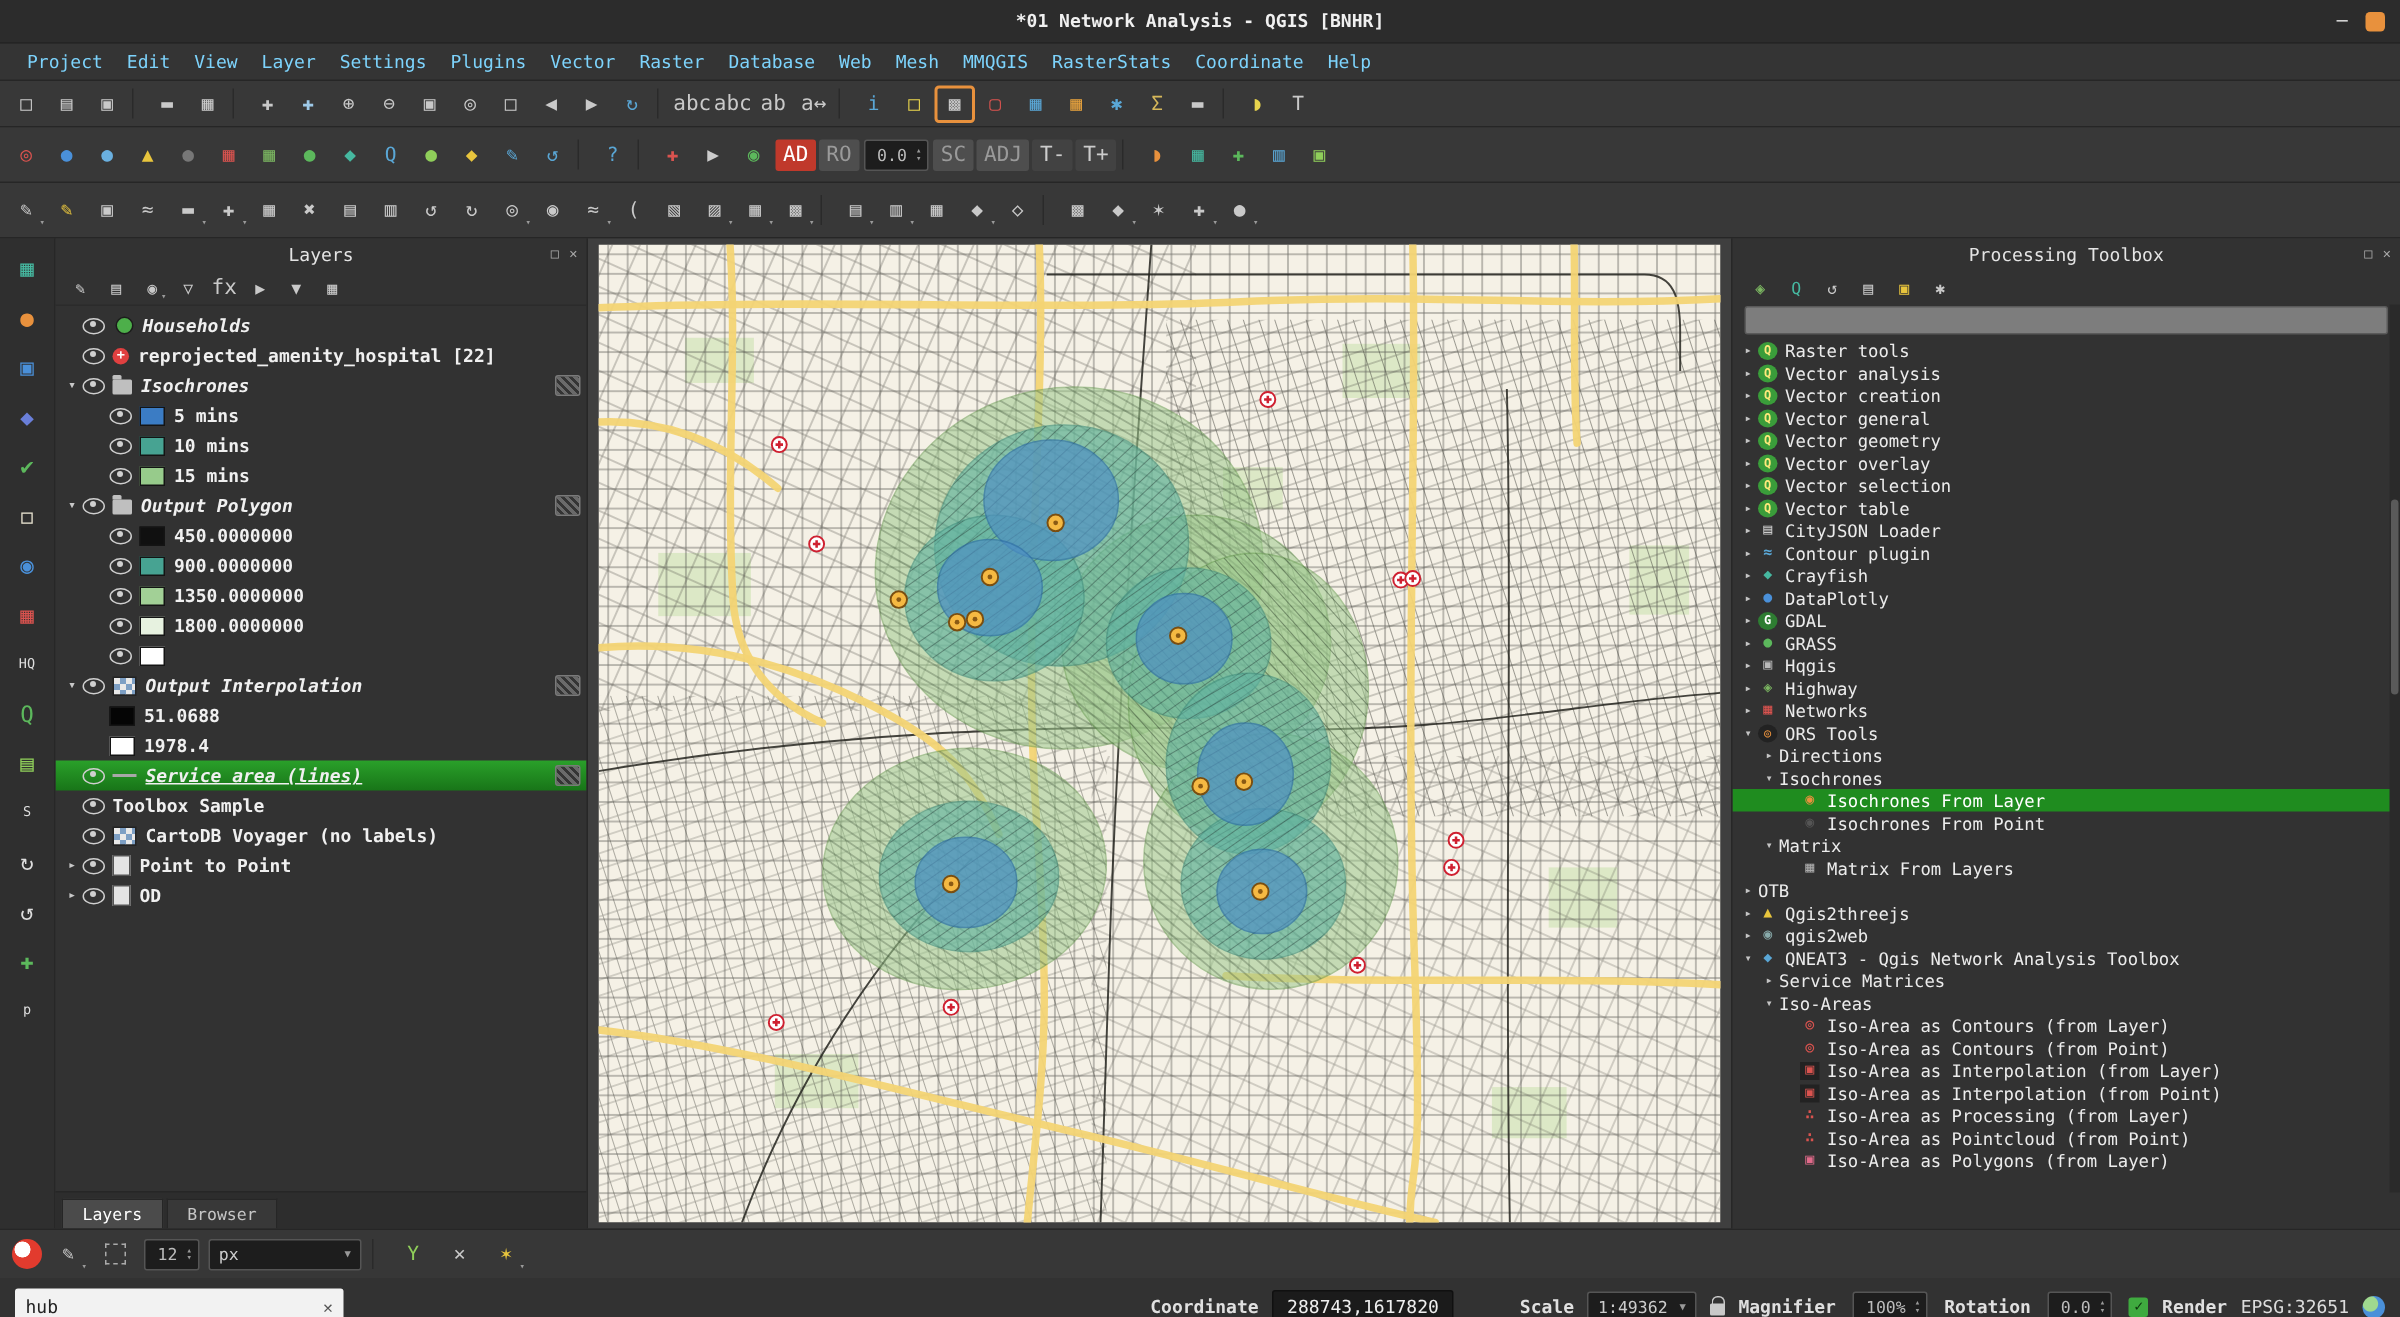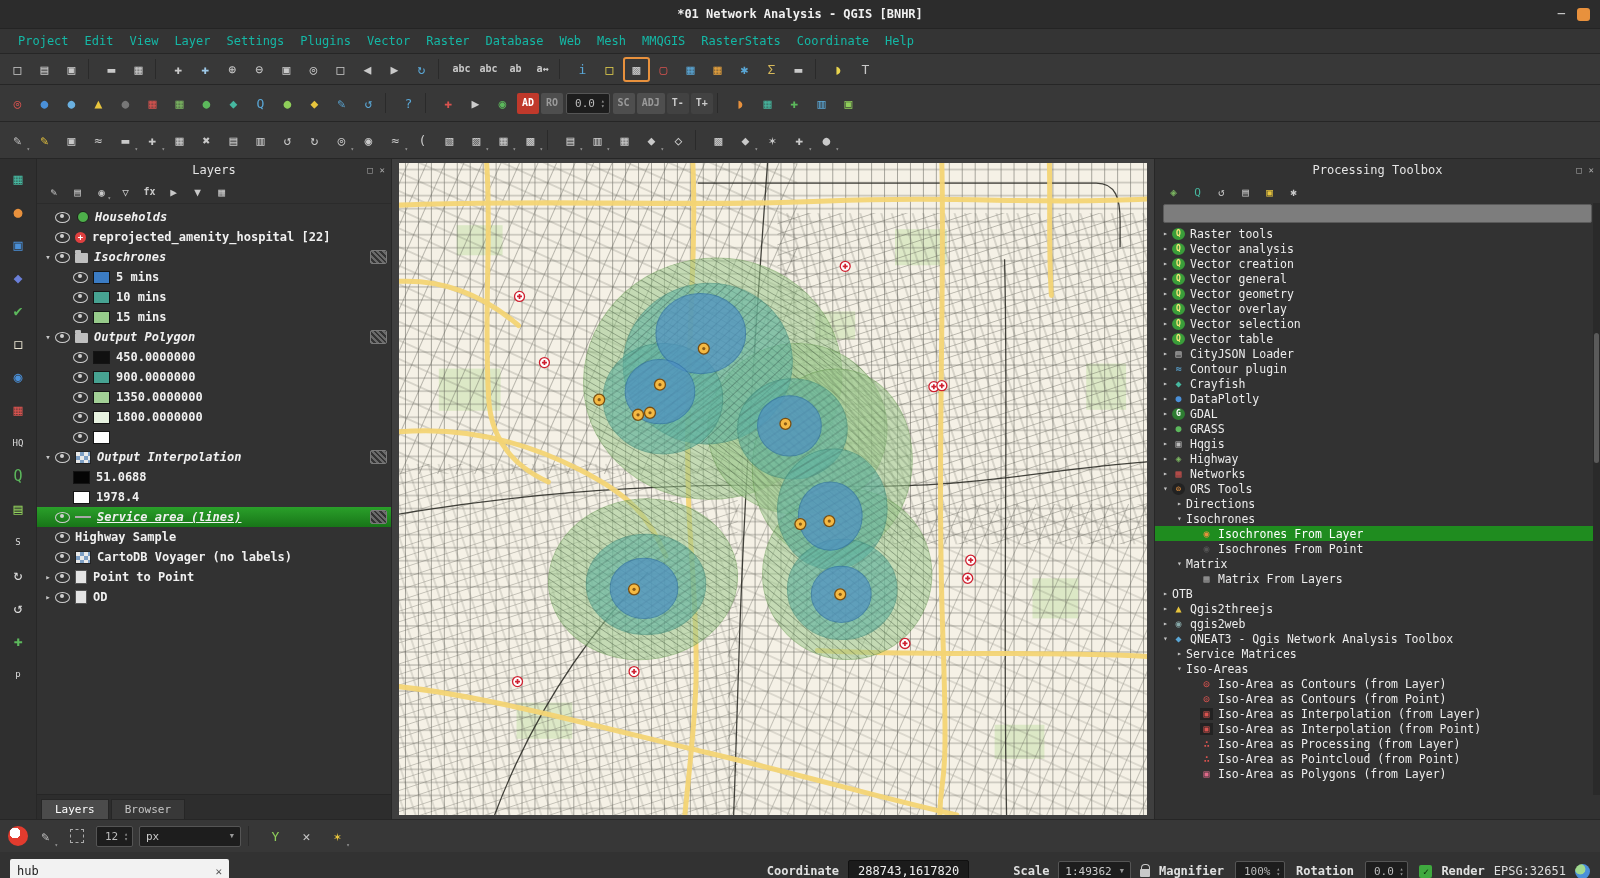--- a/index.html
+++ b/index.html
@@ -7,29 +7,29 @@
        font-family:"DejaVu Sans Mono",monospace;font-size:12px;overflow:hidden;
        display:flex;flex-direction:column}
   
   .titlebar{height:28px;flex:none;background:#2c2c2c;display:flex;align-items:center;justify-content:center;
             position:relative;font-weight:bold;color:#f0f0f0;border-bottom:1px solid #242424}
   .win-controls{position:absolute;right:10px;display:flex;gap:12px;align-items:center}
   .win-min{color:#ddd;font-size:12px}
   .win-close{width:13px;height:13px;background:#e8913d;border-radius:3px}
   .menubar{height:24px;flex:none;background:#343434;display:flex;align-items:center;padding-left:10px;
            border-bottom:1px solid #262626}
-  .menu-item{padding:2px 8px;color:#14b8a6;white-space:nowrap}
+  .menu-item{padding:2px 8px;color:#7dd3fc;white-space:nowrap}
   
   .toolbar{flex:none;display:flex;align-items:center;background:#383838;border-bottom:1px solid #262626;
            padding:1px 4px;overflow:hidden}
   .tb1{height:28px}.tb2{height:34px}.tb3{height:34px}
   .tbtn{width:25px;height:23px;flex:none;display:flex;align-items:center;justify-content:center;
         color:#c9c9c9;border-radius:2px;position:relative;margin:0 1px}
   .tbtn .glyph{font-size:13px;line-height:1}
-  .tbtn .glyph.txt{font-size:10px;font-weight:bold;letter-spacing:0}
+  .tbtn .glyph.txt{font-size:14px;font-weight:normal;letter-spacing:0}
   .tbtn.badge-btn{width:auto;padding:2px 5px;height:17px}
   .tbtn.act{outline:2px solid #e8913d;outline-offset:-1px}
   .tbtn .dd{position:absolute;right:0;bottom:0;font-size:6px;color:#9a9a9a}
   .tsep{width:6px;height:20px;border-left:1px solid #2a2a2a;margin:0 3px;flex:none}
   .spinbox{background:#1d1d1d;border:1px solid #555;color:#bbb;padding:1px 4px 1px 8px;font-size:11px;
            border-radius:2px;display:flex;align-items:center;gap:6px;height:17px;flex:none;margin:0 2px}
   .spin-arrows{display:flex;flex-direction:column;font-size:6px;line-height:5px;color:#999}
   
   .main{height:660px;flex:none;display:flex;min-width:0}
   .leftdock{width:36px;flex:none;background:#2f2f2f;border-right:1px solid #272727;display:flex;
@@ -630,21 +630,21 @@
         <div class="ltrow sel" style="padding-left: 4px;">
           <span class="exp"></span>
           <span class="eye"></span>
           <span class="lic line" style="background: transparent;"></span>
           <span class="llabel b i u">Service area (lines)</span>
           <span class="lbadge"></span>
         </div>
         <div class="ltrow" style="padding-left: 4px;">
           <span class="exp"></span>
           <span class="eye"></span>
-          <span class="llabel b">Highway Sample</span>
+          <span class="llabel b">Toolbox Sample</span>
         </div>
         <div class="ltrow" style="padding-left: 4px;">
           <span class="exp"></span>
           <span class="eye"></span>
           <span class="lic raster"></span>
           <span class="llabel b">CartoDB Voyager (no labels)</span>
         </div>
         <div class="ltrow" style="padding-left: 4px;">
           <span class="exp">▸</span>
           <span class="eye"></span>

